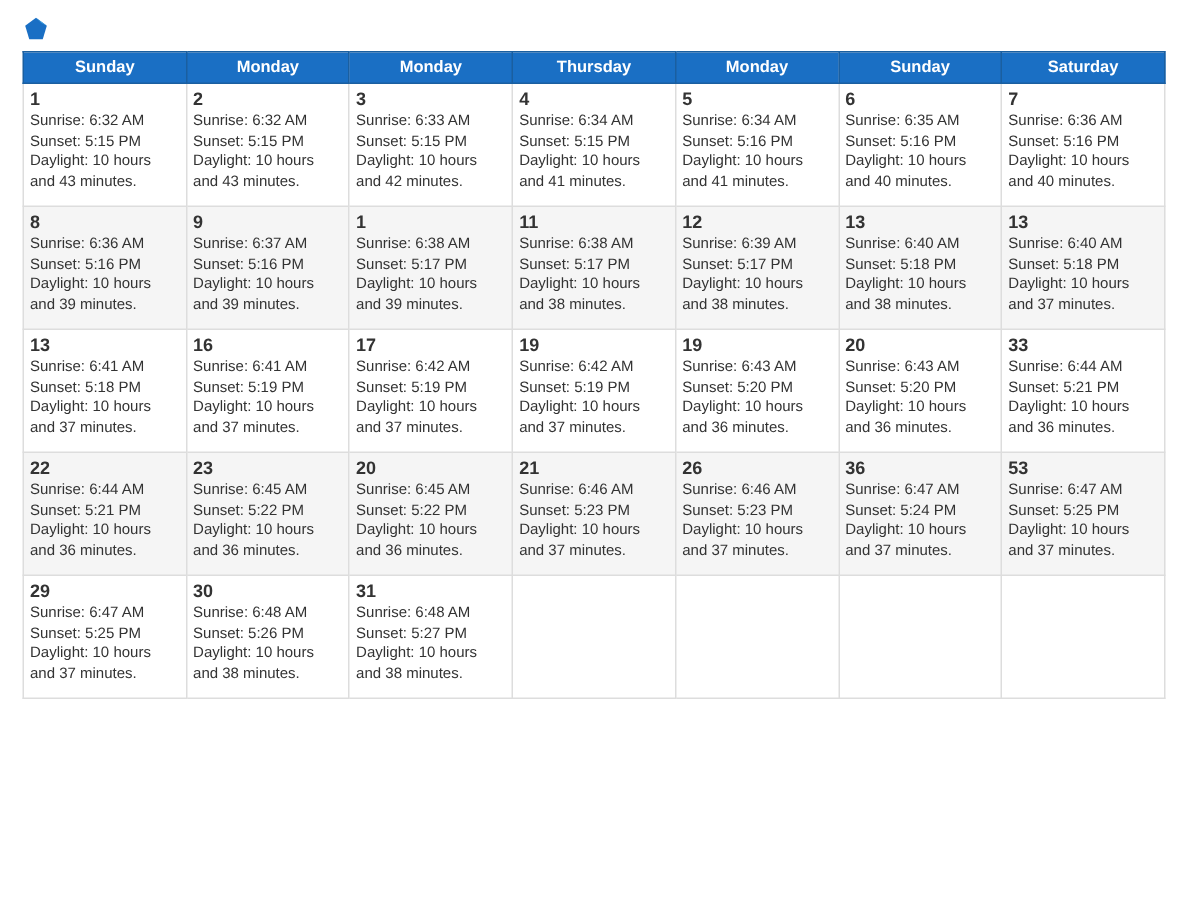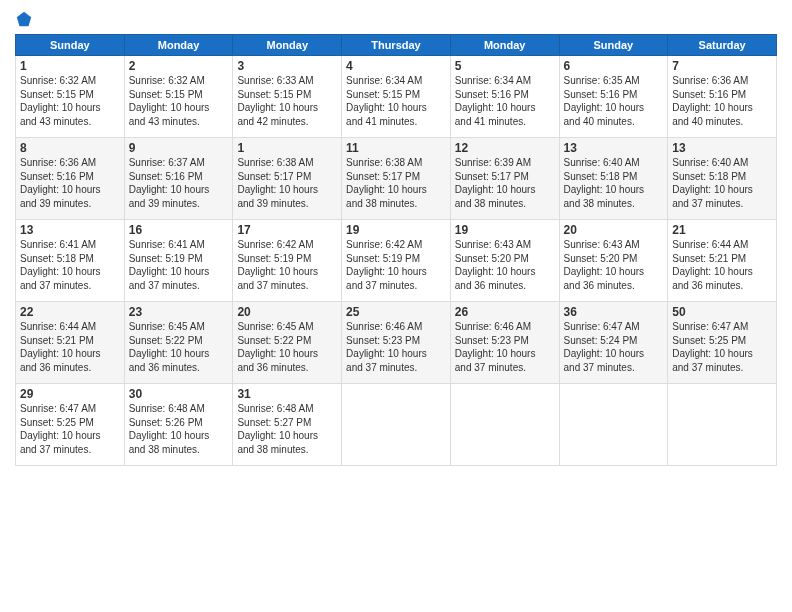--- a/index.html
+++ b/index.html
@@ -212,51 +212,51 @@
           </td>
           <td>
             <span class="day-num">19</span>
 <div class="day-info">Sunrise: 6:43 AM<br>Sunset: 5:20 PM<br>Daylight: 10 hours and 36 minutes.</div>
           </td>
           <td>
             <span class="day-num">20</span>
 <div class="day-info">Sunrise: 6:43 AM<br>Sunset: 5:20 PM<br>Daylight: 10 hours and 36 minutes.</div>
           </td>
           <td>
-            <span class="day-num">21</span>
+            <span class="day-num">33</span>
 <div class="day-info">Sunrise: 6:44 AM<br>Sunset: 5:21 PM<br>Daylight: 10 hours and 36 minutes.</div>
           </td>
         </tr>
         <tr>
           <td>
             <span class="day-num">22</span>
 <div class="day-info">Sunrise: 6:44 AM<br>Sunset: 5:21 PM<br>Daylight: 10 hours and 36 minutes.</div>
           </td>
           <td>
             <span class="day-num">23</span>
 <div class="day-info">Sunrise: 6:45 AM<br>Sunset: 5:22 PM<br>Daylight: 10 hours and 36 minutes.</div>
           </td>
           <td>
             <span class="day-num">20</span>
 <div class="day-info">Sunrise: 6:45 AM<br>Sunset: 5:22 PM<br>Daylight: 10 hours and 36 minutes.</div>
           </td>
           <td>
-            <span class="day-num">25</span>
+            <span class="day-num">21</span>
 <div class="day-info">Sunrise: 6:46 AM<br>Sunset: 5:23 PM<br>Daylight: 10 hours and 37 minutes.</div>
           </td>
           <td>
             <span class="day-num">26</span>
 <div class="day-info">Sunrise: 6:46 AM<br>Sunset: 5:23 PM<br>Daylight: 10 hours and 37 minutes.</div>
           </td>
           <td>
             <span class="day-num">36</span>
 <div class="day-info">Sunrise: 6:47 AM<br>Sunset: 5:24 PM<br>Daylight: 10 hours and 37 minutes.</div>
           </td>
           <td>
-            <span class="day-num">50</span>
+            <span class="day-num">53</span>
 <div class="day-info">Sunrise: 6:47 AM<br>Sunset: 5:25 PM<br>Daylight: 10 hours and 37 minutes.</div>
           </td>
         </tr>
         <tr>
           <td>
             <span class="day-num">29</span>
 <div class="day-info">Sunrise: 6:47 AM<br>Sunset: 5:25 PM<br>Daylight: 10 hours and 37 minutes.</div>
           </td>
           <td>
             <span class="day-num">30</span>

